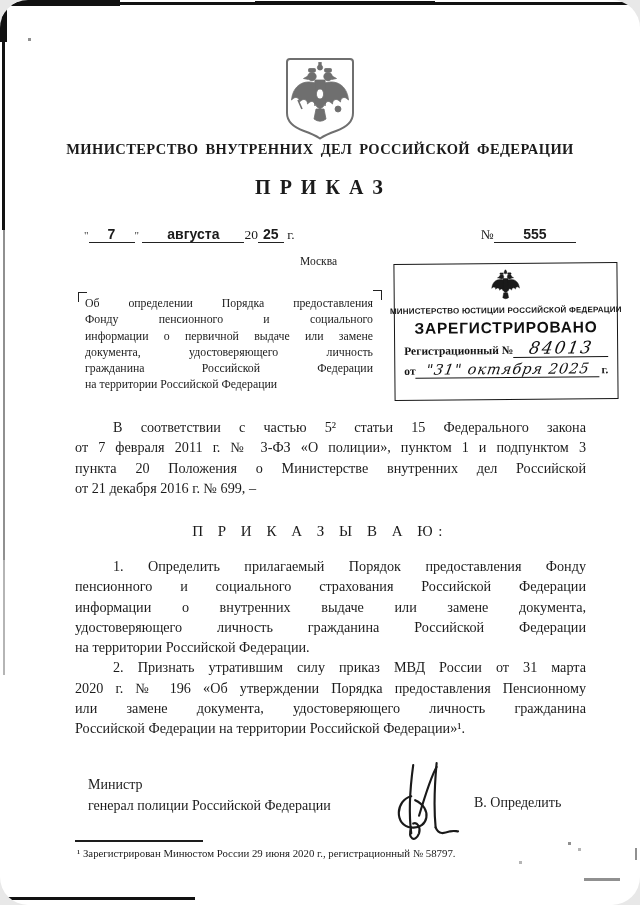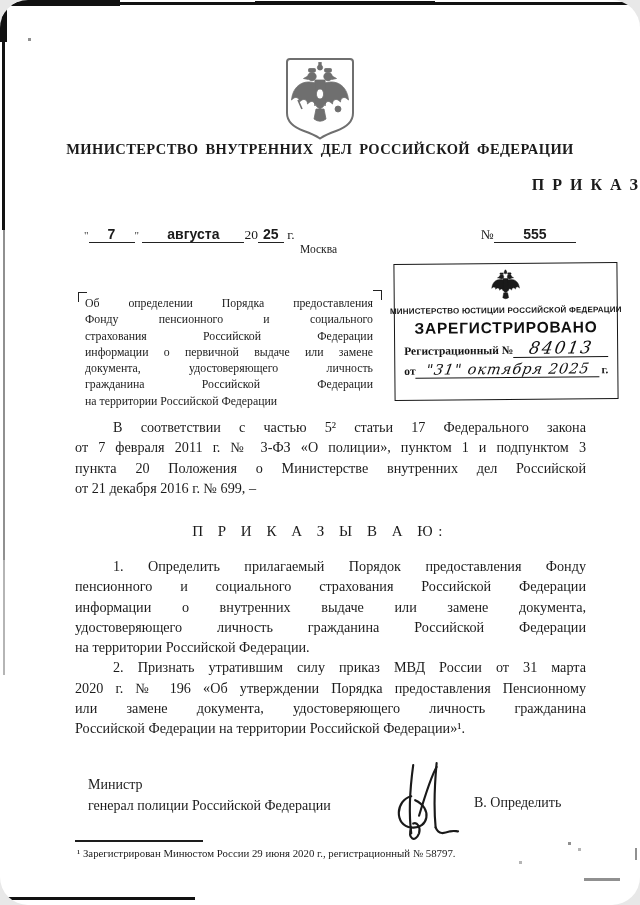--- a/index.html
+++ b/index.html
@@ -10,32 +10,32 @@
   .art{position:absolute;background:#111;}
   .art.gray{background:#909090;}
   .art.light{background:#b5b5b5;}
 
   
   #emblem{position:absolute;left:282px;top:56px;width:76px;height:84px;}
 
   
   #ministry-title{position:absolute;left:0;top:141px;width:640px;text-align:center;
     font-size:14.5px;font-weight:bold;letter-spacing:0.4px;word-spacing:3px;}
-  #doc-type{position:absolute;left:0;top:176px;width:640px;text-align:right;
-    font-size:16px;font-weight:bold;letter-spacing:2px;}
+  #doc-type{position:absolute;left:0;top:176px;width:640px;text-align:center;
+    font-size:20px;font-weight:bold;letter-spacing:2px;}
 
   
   #date-row{position:absolute;left:84px;top:226px;font-size:13.5px;white-space:nowrap;}
   .fillval{display:inline-block;border-bottom:1.3px solid #222;text-align:center;
     font-family:"Liberation Sans",sans-serif;font-weight:bold;font-size:14px;}
   #day-box{width:46px;}
   #month-box{width:102px;}
   #year-box{width:26px;}
   .q{font-size:11px;color:#333;}
-  #city{position:absolute;left:300px;top:243px;font-size:11.5px;}
+  #city{position:absolute;left:300px;top:255px;font-size:11.5px;}
   #num-row{position:absolute;left:481px;top:226px;font-size:13.5px;white-space:nowrap;}
   #num-box{width:82px;}
 
   
   #stamp{position:absolute;left:394px;top:263px;width:224px;height:137px;
     border:1.6px solid #161616;transform:rotate(-0.5deg);
     display:flex;flex-direction:column;align-items:center;box-sizing:border-box;}
   #stamp-eagle{width:40px;height:34px;margin-top:5px;}
   #stamp-ministry{font-family:"Liberation Sans",sans-serif;font-weight:bold;
     font-size:8px;letter-spacing:0.2px;margin-top:3px;white-space:nowrap;color:#141414;}
@@ -154,29 +154,28 @@
       <span class="st-fill"><span id="stamp-date-value" class="hand">"31" октября 2025</span></span>
       <span class="st-suffix">г.</span>
     </div>
   </div>
 
   <div id="subject">
     <span id="cmark-tl" class="cmark"></span>
     <span id="cmark-tr" class="cmark"></span>
     <div class="line">Об определении Порядка предоставления</div>
     <div class="line">Фонду пенсионного и социального</div>
-    <div class="line">страхования Российской Федерации</div>
     <div class="line">информации о первичной выдаче или замене</div>
     <div class="line">документа, удостоверяющего личность</div>
     <div class="line">гражданина Российской Федерации</div>
     <div class="line last">на территории Российской Федерации</div>
   </div>
 
   <div id="preamble" class="par">
-    <div class="line ind">В соответствии с частью 5² статьи 17 Федерального закона</div>
+    <div class="line ind">В соответствии с частью 5² статьи 15 Федерального закона</div>
     <div class="line">от 7 февраля 2011 г. № 3-ФЗ «О полиции», пунктом 1 и подпунктом 3</div>
     <div class="line">пункта 20 Положения о Министерстве внутренних дел Российской</div>
     <div class="line last">от 21 декабря 2016 г. № 699, –</div>
   </div>
 
   <div id="order-word">П Р И К А З Ы В А Ю:</div>
 
   <div id="body-items" class="par">
     <div class="line ind">1. Определить прилагаемый Порядок предоставления Фонду</div>
     <div class="line">пенсионного и социального страхования Российской Федерации</div>

